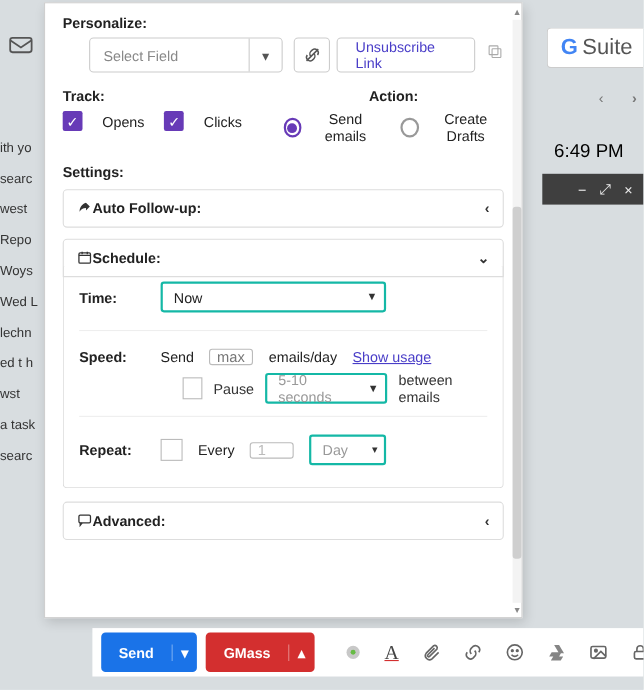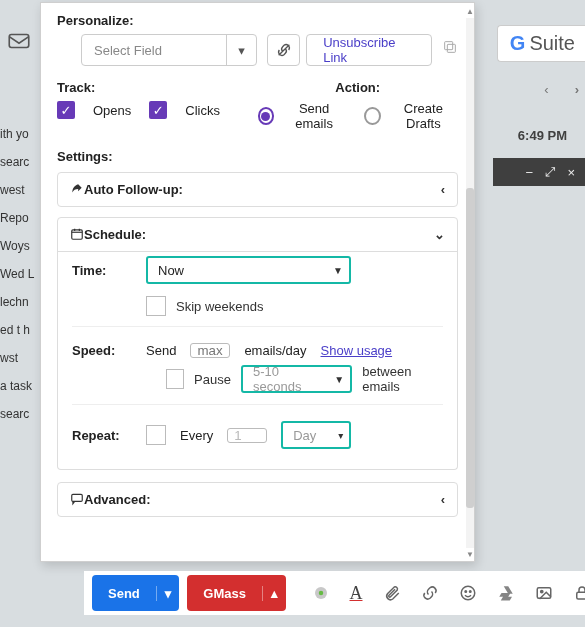--- a/index.html
+++ b/index.html
@@ -40,21 +40,21 @@
   .gsuite b { color: #4285F4; font-weight: 700; }
   
   .right-arrows {
     position: absolute;
     top: 82px; right: 6px;
     display: flex; gap: 26px;
     color: #777;
   }
   .time-label {
     position: absolute; top: 128px; right: 18px;
-    color: #404040; font-size: 13px; font-weight: bold;
+    color: #000000; font-size: 17px;
   }
   
   .dark-strip {
     position: absolute;
     top: 158px; right: 0; width: 92px; height: 28px;
     background: #3f3f3f;
     display: flex; align-items: center; justify-content: flex-end; gap: 12px;
     padding-right: 10px;
     color: #eee;
   }
@@ -270,24 +270,20 @@
 
     <div class="schedule-body">
 
       <div class="sched-row">
         <span class="sched-label">Time:</span>
         <div class="dropdown wide">
           <span>Now</span>
           <span class="car">▼</span>
         </div>
       </div>
-      <div class="sched-sub">
-        <span class="smallbox"></span>
-        <span>Skip weekends</span>
-      </div>
       <div class="divider"></div>
 
       <div class="sched-row" style="margin-bottom:10px;">
         <span class="sched-label">Speed:</span>
         <span>Send</span>
         <input class="txtinput" value="max" style="">
         <span>emails/day</span>
         <span class="link">Show usage</span>
       </div>
       <div class="sched-sub" style="padding-left:94px;">

